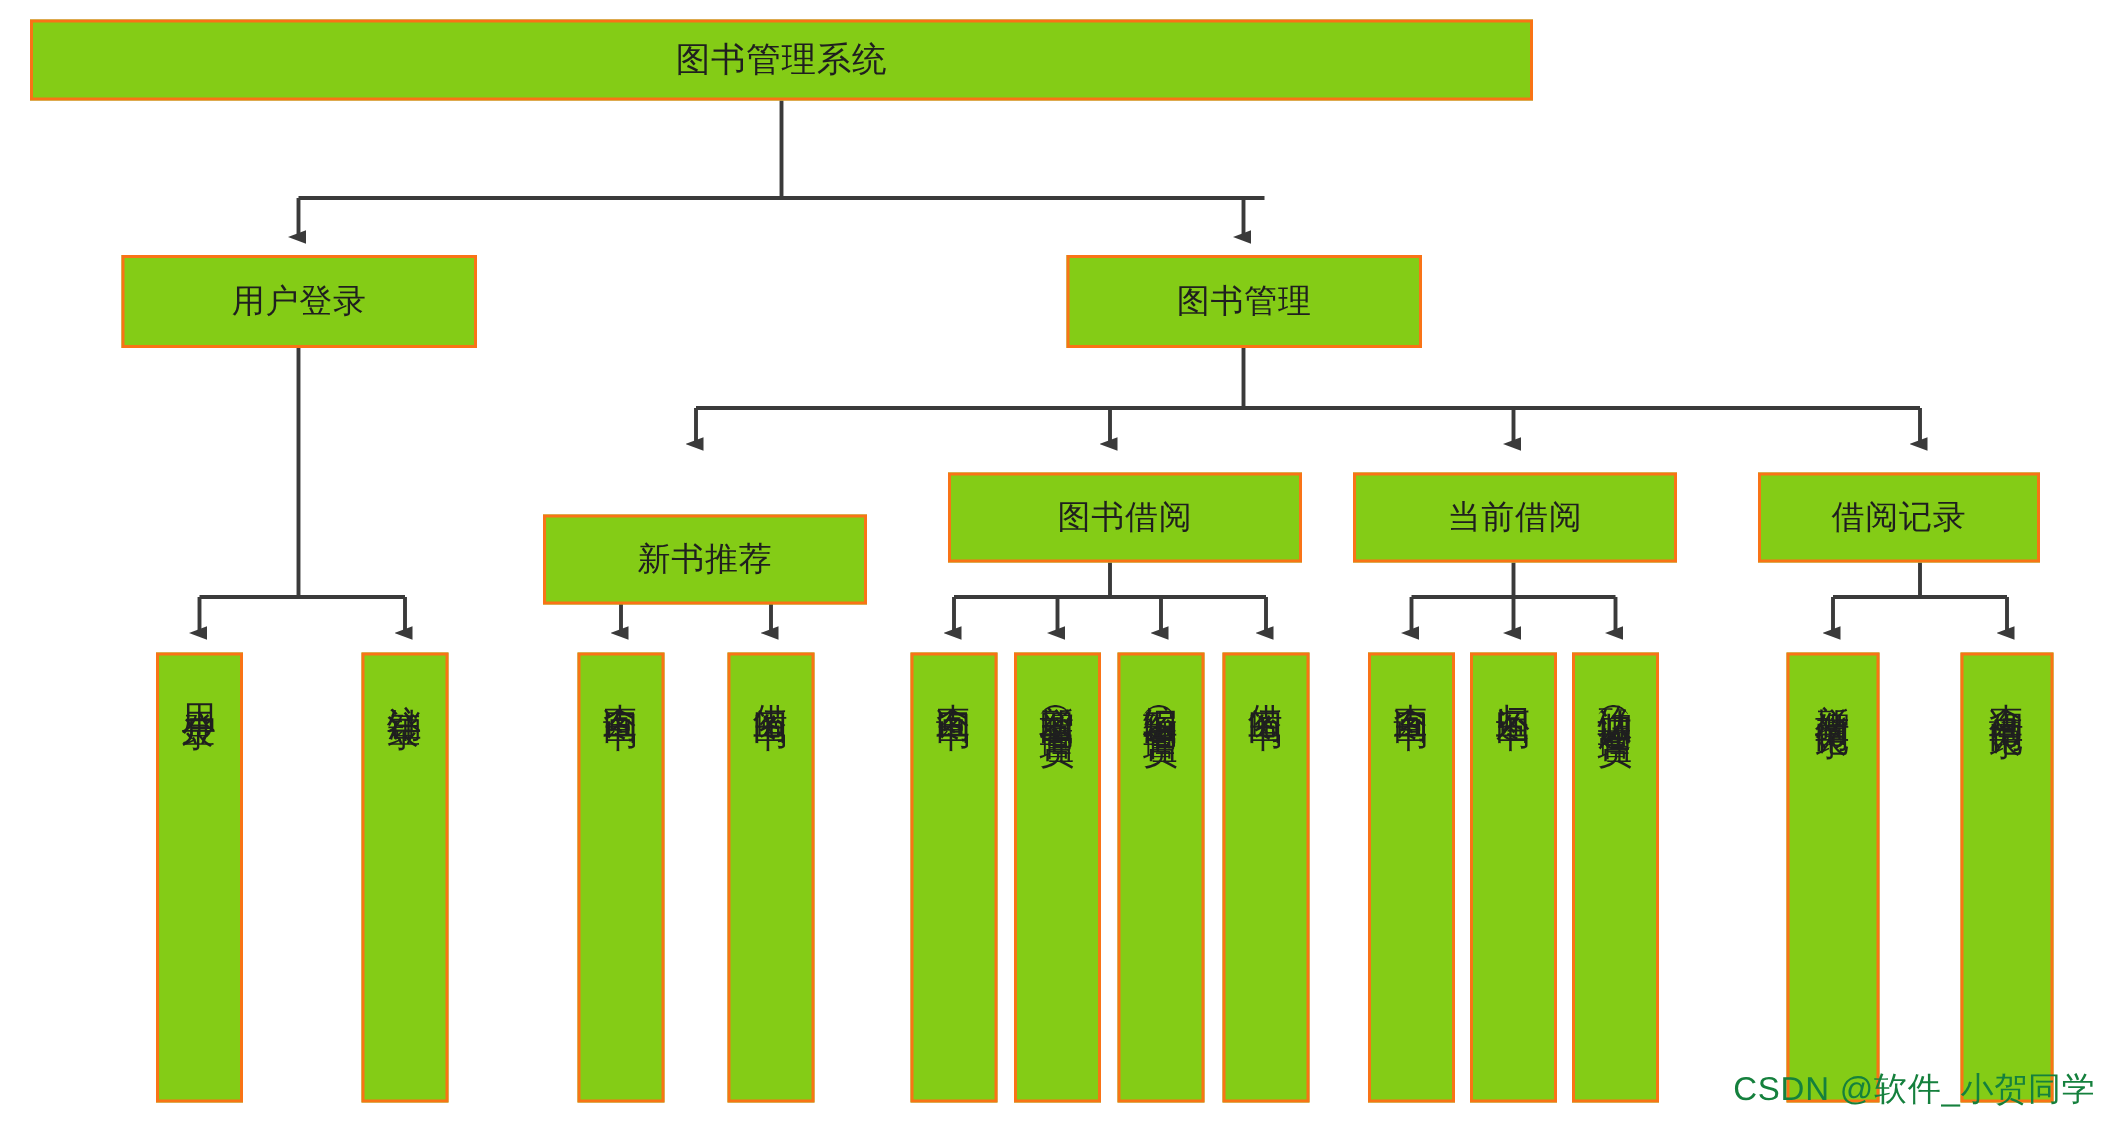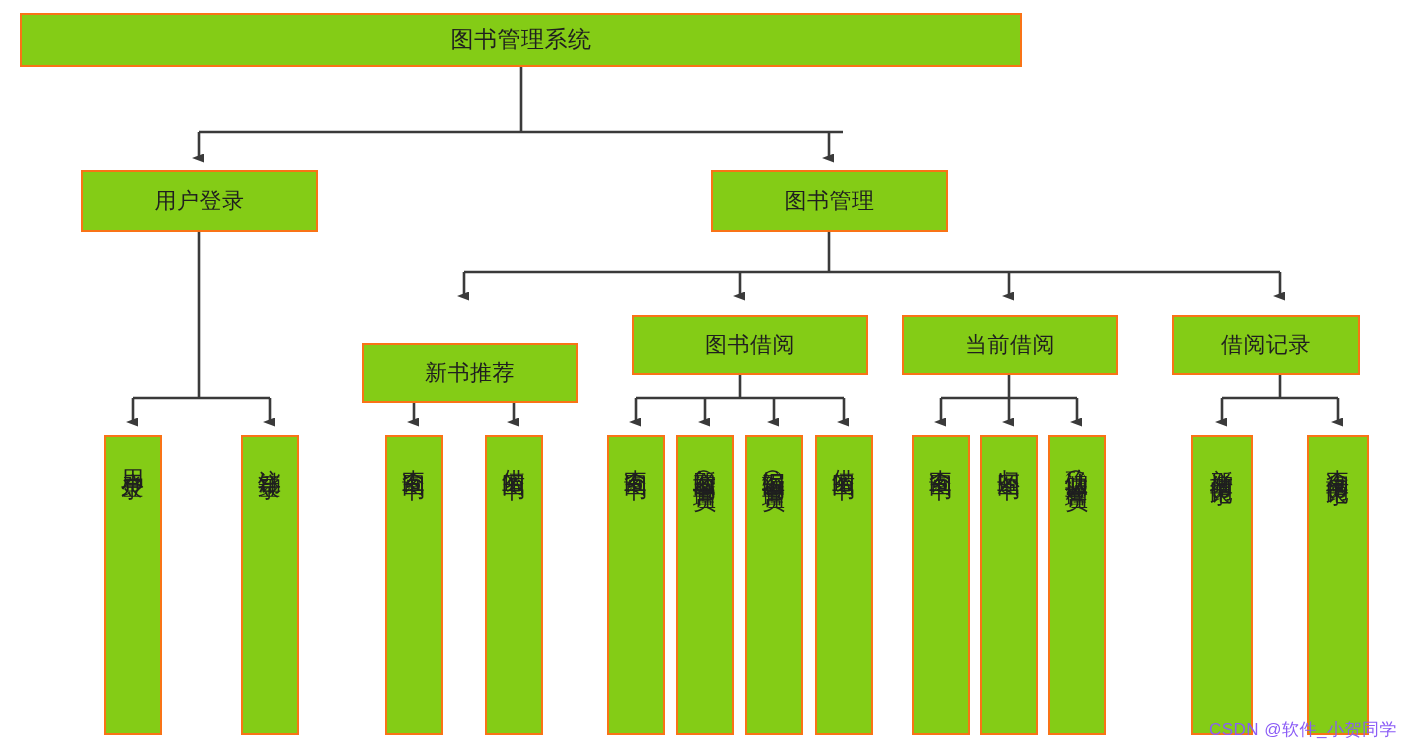--- a/index.html
+++ b/index.html
@@ -62,22 +62,22 @@
     text-orientation: upright;
     font-size: 23px;
     line-height: 1.05;
     letter-spacing: 3px;
     white-space: nowrap;
   }
   .watermark {
     position: absolute;
     right: 8px;
     bottom: 6px;
-    font-size: 17px;
-    color: #8b5cf6;
+    font-size: 22px;
+    color: #15803d;
     letter-spacing: 0.5px;
     z-index: 5;
     white-space: nowrap;
   }
 </style>
 </head>
 <body>
 
 <div id="canvas">
 

